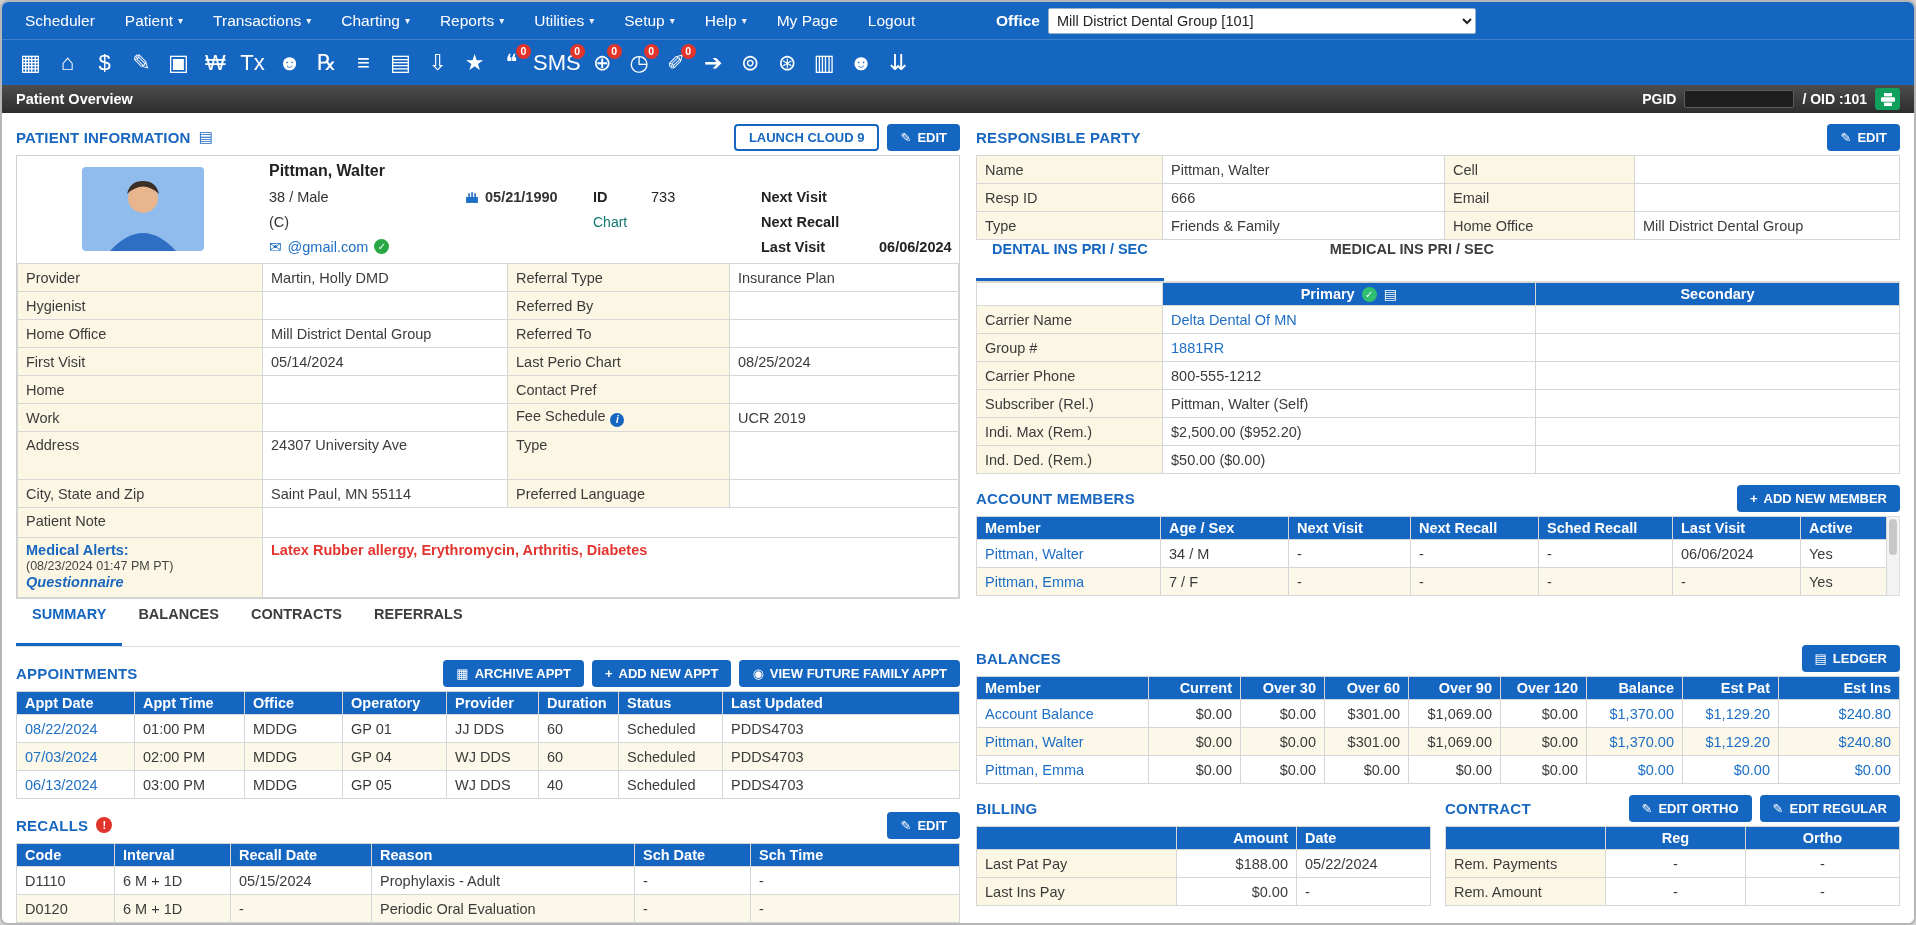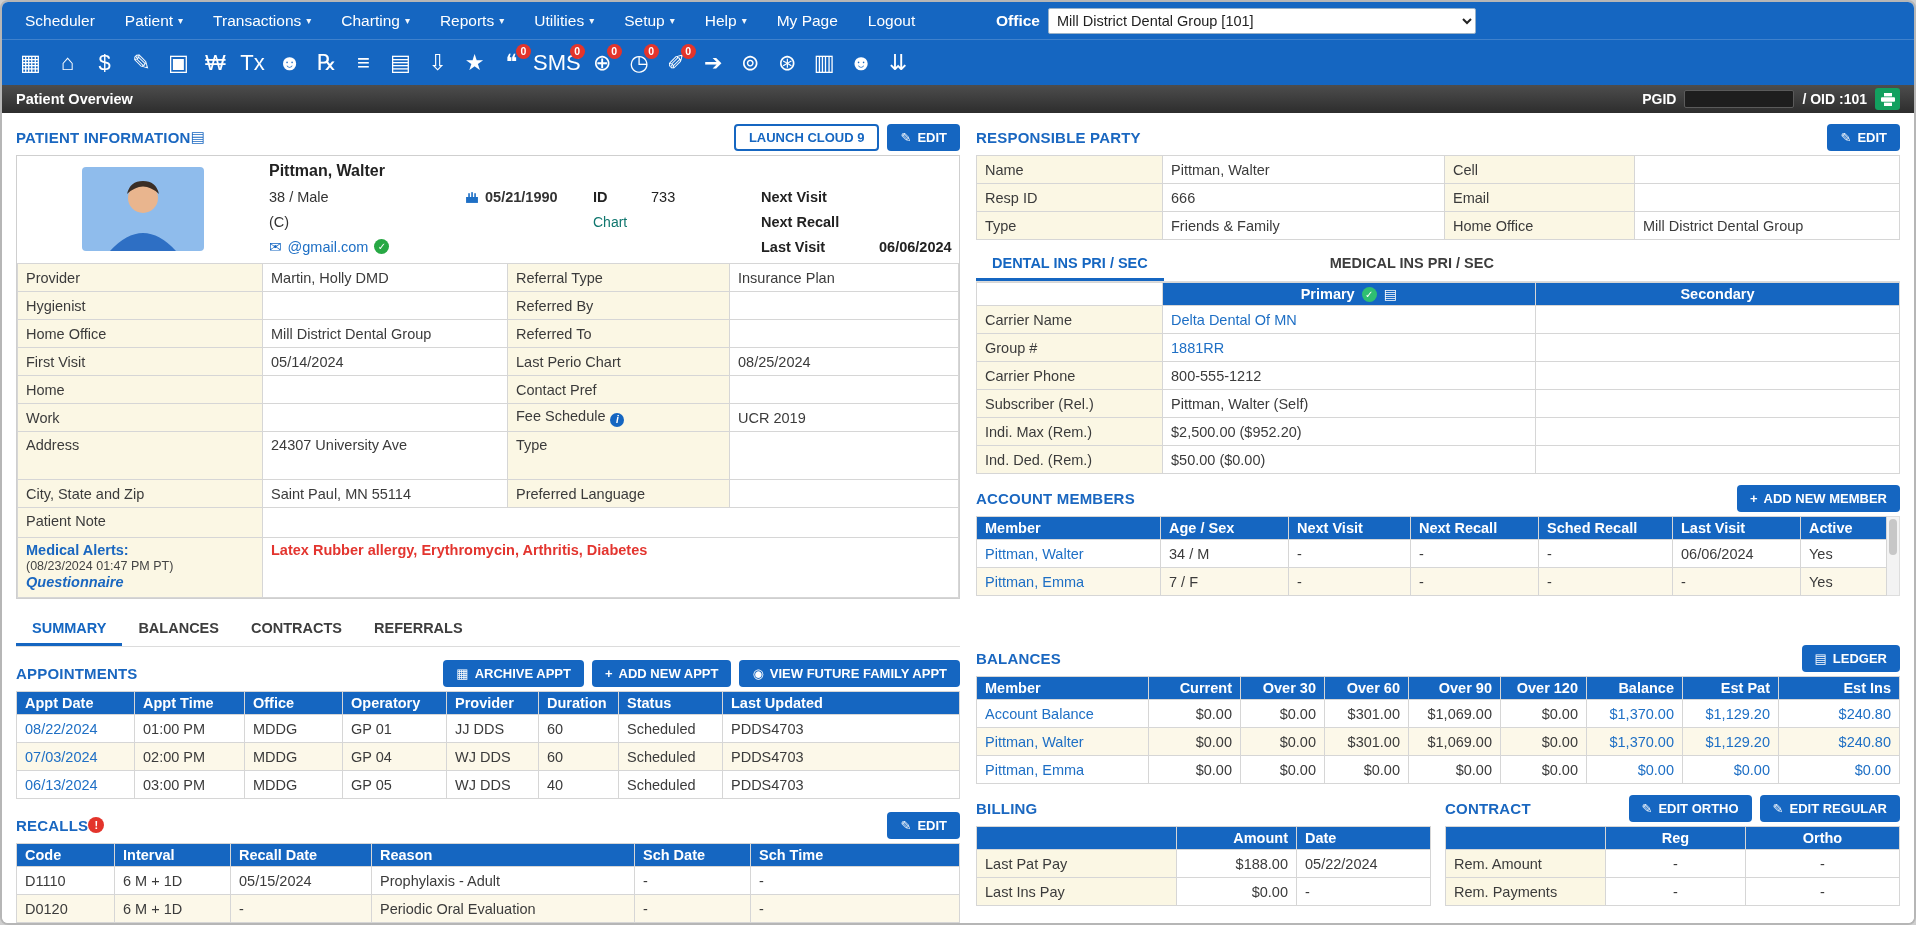--- a/index.html
+++ b/index.html
@@ -29,21 +29,21 @@
 
 .titlebar{height:28px;background:linear-gradient(#4d4d4d,#2d2d2d);display:flex;align-items:center;padding:0 14px;color:#fff;flex-shrink:0}
 .tb-title{font-weight:bold;font-size:14.5px}
 .tb-right{margin-left:auto;display:flex;align-items:center;gap:8px;font-weight:bold;font-size:14px}
 .pgid-box{width:110px;height:18px;background:#1e1e1e;border:1px solid #5b5b5b;border-radius:2px}
 .print-btn{width:25px;height:22px;background:#12A05F;border:none;border-radius:3px;display:flex;align-items:center;justify-content:center;cursor:pointer}
 
 .content{flex:1;display:flex;gap:16px;padding:6px 14px 0;overflow:hidden;background:#fff}
 .col-left{width:944px;flex-shrink:0}
 .col-right{flex:1;min-width:0}
-.sec-head{display:flex;align-items:center;height:36px;}
+.sec-head{display:flex;align-items:center;height:36px;gap:8px}
 .sec-head.mt{margin-top:8px}
 .sec-head.mt-sm{margin-top:6px}
 .sec-title{color:#1A67C0;font-weight:bold;font-size:15px;letter-spacing:.2px;white-space:nowrap}
 .doc-mini{color:#1A67C0;font-size:15px}
 .sec-actions{margin-left:auto;display:flex;gap:8px;align-items:center}
 .btn{background:#1566C1;color:#fff;border:none;border-radius:4px;height:27px;padding:0 13px;font-weight:bold;font-size:13px;display:inline-flex;align-items:center;gap:6px;cursor:pointer;font-family:inherit;white-space:nowrap}
 .btn .bi{font-size:13px}
 .btn-outline{background:#fff;color:#1566C1;border:2px solid #1566C1}
 .panel{border:1px solid #cfcfcf}
 
@@ -77,21 +77,21 @@
 .info-grid .row-note td{height:30px;vertical-align:top;padding-top:5px}
 .info-grid .row-alerts td{height:60px;vertical-align:top;padding-top:4px;white-space:normal}
 .ma-title{color:#1A67C0;font-weight:bold}
 .ma-time{font-size:12.5px;color:#444;margin-top:1px}
 .ma-q{color:#1A67C0;font-weight:bold;font-style:italic;margin-top:1px;cursor:pointer}
 .alert-text{color:#E3352F;font-weight:bold}
 .infodot{display:inline-flex;width:14px;height:14px;border-radius:50%;background:#1566C1;color:#fff;font-size:10px;align-items:center;justify-content:center;font-weight:bold;font-style:italic;margin-left:5px;vertical-align:-2px}
 .alertdot{display:inline-flex;width:16px;height:16px;border-radius:50%;background:#E3342B;color:#fff;font-size:11px;font-weight:bold;align-items:center;justify-content:center}
 
 .tabs{display:flex;margin-top:10px;border-bottom:1px solid #dcdcdc;height:38px;align-items:flex-end}
-.tab{padding:9px 16px 7px;font-weight:bold;font-size:14.5px;color:#3d3d3d;cursor:pointer;border-bottom:3px solid transparent;white-space:nowrap}
+.tab{padding:9px 16px 21px;font-weight:bold;font-size:14.5px;color:#3d3d3d;cursor:pointer;border-bottom:3px solid transparent;white-space:nowrap}
 .tab[data-active="true"]{color:#1566C1;border-bottom-color:#1566C1}
 .ins-tabs{margin-top:6px;height:36px}
 .ins-tabs .tab:nth-child(2){margin-left:150px}
 
 .appt td:first-child{color:#1E6FC5;cursor:pointer}
 .mem td:first-child{color:#1E6FC5;cursor:pointer}
 .bal td:first-child{color:#1E6FC5;cursor:pointer}
 .bal th:not(:first-child),.bal td:not(:first-child){text-align:right}
 .bal td:nth-child(7),.bal td:nth-child(8),.bal td:nth-child(9){color:#1E6FC5}
 .ins thead th.blank-th{background:#fff;border:1px solid #d6d6d6}
@@ -846,26 +846,26 @@
             <thead>
               <tr>
                 <th class="blank-th"></th>
                 <th>Reg</th>
                 <th>Ortho</th>
               </tr>
             </thead>
             <tbody>
 
             <tr>
-                <td class="lbl">Rem. Amount</td>
+                <td class="lbl">Rem. Payments</td>
                 <td>-</td>
                 <td>-</td>
               </tr>
                 <tr>
-                <td class="lbl">Rem. Payments</td>
+                <td class="lbl">Rem. Amount</td>
                 <td>-</td>
                 <td>-</td>
               </tr>
               </tbody>
           </table>
         </div>
       </div>
 
     </div>
   </div>

